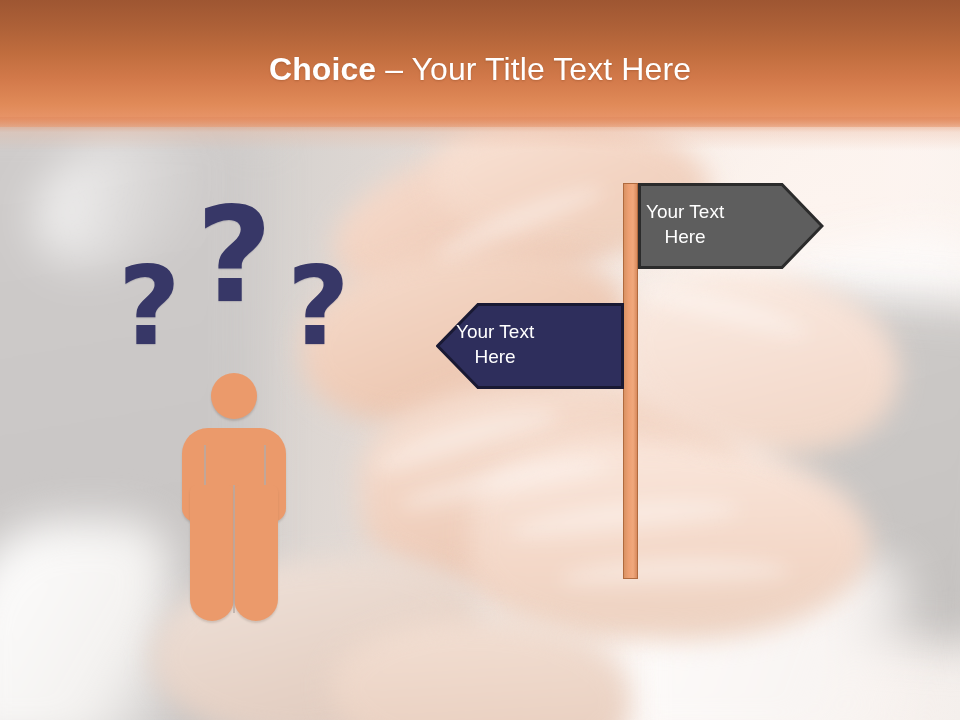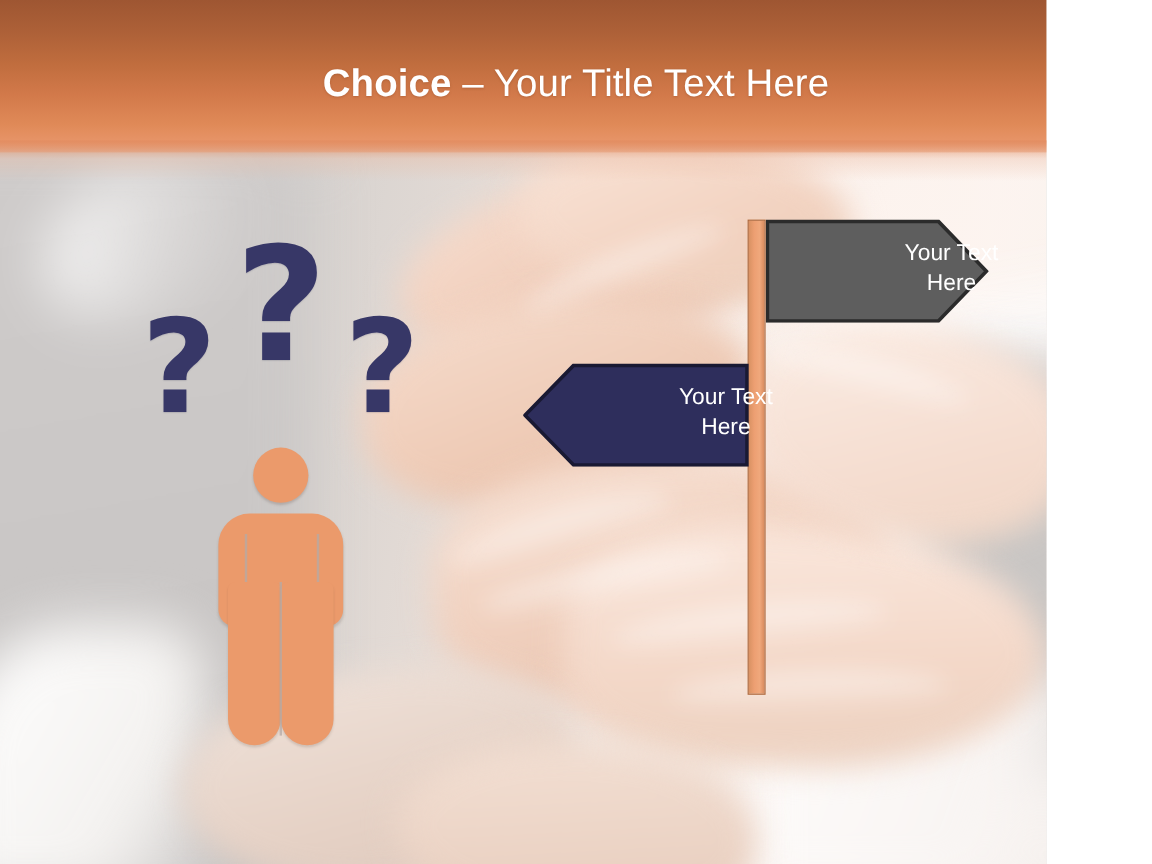--- a/index.html
+++ b/index.html
@@ -7,21 +7,21 @@
     margin: 0;
     padding: 0;
     background: #ffffff;
   }
   body {
     font-family: "Liberation Sans", sans-serif;
   }
 
   #slide {
     position: relative;
-    width: 872px;
+    width: 960px;
     height: 720px;
     overflow: hidden;
     background: #d9d6d3;
   }
 
   
   .bg-layer {
     position: absolute;
     inset: 0;
     overflow: hidden;
@@ -223,21 +223,21 @@
     border: 1.5px solid #b06a3e;
     box-sizing: border-box;
     z-index: 4;
   }
 
   
   .sign {
     position: absolute;
     display: flex;
     align-items: center;
-    justify-content: flex-end;
+    justify-content: flex-start;
   }
   .sign-text {
     position: relative;
     color: #ffffff;
     font-size: 19px;
     line-height: 25px;
     text-align: center;
     white-space: pre-line;
     z-index: 2;
   }

